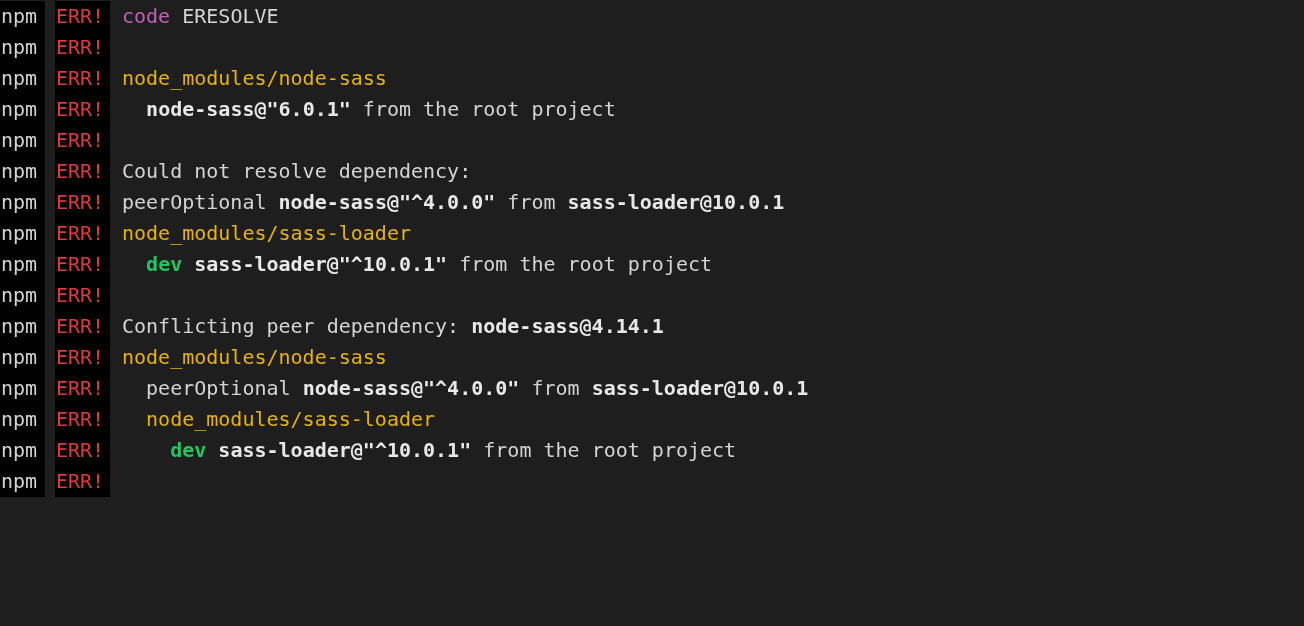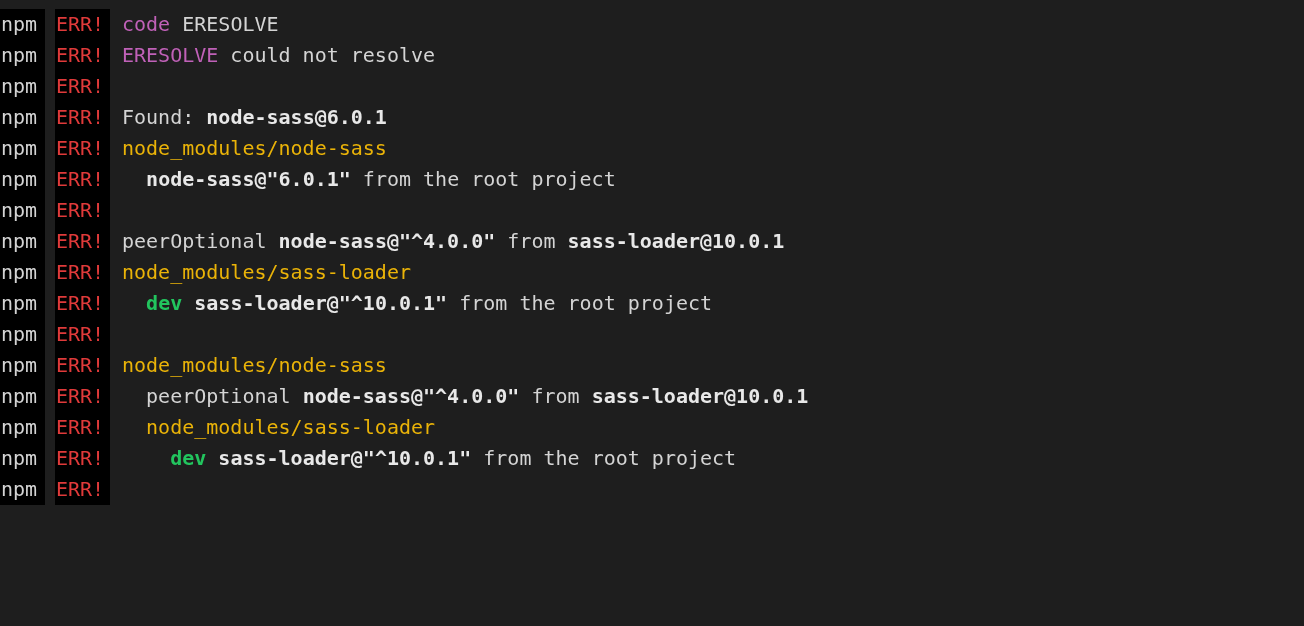--- a/index.html
+++ b/index.html
@@ -13,21 +13,21 @@
     overflow: hidden;
     font-family: "DejaVu Sans Mono", monospace;
   }
 
   #terminal {
     width: 1056px;
     height: 626px;
     background: #1e1e1e;
     position: relative;
     overflow: hidden;
-    padding-top: 16px;
+    padding-top: 8px;
     box-sizing: border-box;
   }
 
   .line {
     height: 31px;
     line-height: 31px;
     white-space: pre;
     font-size: 20px;
     letter-spacing: 0px;
     display: block;
@@ -90,29 +90,29 @@
   .s-dim    { color: #eab308; font-weight: normal; }
   .s-magenta{ color: #c061b8; font-weight: normal; }
   .s-yellow { color: #22c55e; font-weight: bold; }
 </style>
 </head>
 <body>
 
 <div id="terminal">
   <div id="lines">
       <div class="line"><span class="tag tag-npm">npm</span><span class="tag-gap"></span><span class="tag tag-err">ERR!</span><span class="body-txt"><span class="s-magenta">code </span><span class="s-plain">ERESOLVE</span></span></div>
-      <div class="line"><span class="tag tag-npm">npm</span><span class="tag-gap"></span><span class="tag tag-err">ERR!</span><span class="body-txt"><span class="s-magenta">ERESOLVE</span><span class="s-plain"> could not resolve</span></span></div>
       <div class="line"><span class="tag tag-npm">npm</span><span class="tag-gap"></span><span class="tag tag-err">ERR!</span><span class="body-txt"></span></div>
-      <div class="line"><span class="tag tag-npm">npm</span><span class="tag-gap"></span><span class="tag tag-err">ERR!</span><span class="body-txt"><span class="s-plain">Found: </span><span class="s-bold">node-sass@6.0.1</span></span></div>
       <div class="line"><span class="tag tag-npm">npm</span><span class="tag-gap"></span><span class="tag tag-err">ERR!</span><span class="body-txt"><span class="s-dim">node_modules/node-sass</span></span></div>
       <div class="line"><span class="tag tag-npm">npm</span><span class="tag-gap"></span><span class="tag tag-err">ERR!</span><span class="body-txt"><span class="s-plain">  </span><span class="s-bold">node-sass@"6.0.1"</span><span class="s-plain"> from the root project</span></span></div>
       <div class="line"><span class="tag tag-npm">npm</span><span class="tag-gap"></span><span class="tag tag-err">ERR!</span><span class="body-txt"></span></div>
+      <div class="line"><span class="tag tag-npm">npm</span><span class="tag-gap"></span><span class="tag tag-err">ERR!</span><span class="body-txt"><span class="s-plain">Could not resolve dependency:</span></span></div>
       <div class="line"><span class="tag tag-npm">npm</span><span class="tag-gap"></span><span class="tag tag-err">ERR!</span><span class="body-txt"><span class="s-plain">peerOptional </span><span class="s-bold">node-sass@"^4.0.0"</span><span class="s-plain"> from </span><span class="s-bold">sass-loader@10.0.1</span></span></div>
       <div class="line"><span class="tag tag-npm">npm</span><span class="tag-gap"></span><span class="tag tag-err">ERR!</span><span class="body-txt"><span class="s-dim">node_modules/sass-loader</span></span></div>
       <div class="line"><span class="tag tag-npm">npm</span><span class="tag-gap"></span><span class="tag tag-err">ERR!</span><span class="body-txt"><span class="s-plain">  </span><span class="s-yellow">dev</span><span class="s-plain"> </span><span class="s-bold">sass-loader@"^10.0.1"</span><span class="s-plain"> from the root project</span></span></div>
       <div class="line"><span class="tag tag-npm">npm</span><span class="tag-gap"></span><span class="tag tag-err">ERR!</span><span class="body-txt"></span></div>
+      <div class="line"><span class="tag tag-npm">npm</span><span class="tag-gap"></span><span class="tag tag-err">ERR!</span><span class="body-txt"><span class="s-plain">Conflicting peer dependency: </span><span class="s-bold">node-sass@4.14.1</span></span></div>
       <div class="line"><span class="tag tag-npm">npm</span><span class="tag-gap"></span><span class="tag tag-err">ERR!</span><span class="body-txt"><span class="s-dim">node_modules/node-sass</span></span></div>
       <div class="line"><span class="tag tag-npm">npm</span><span class="tag-gap"></span><span class="tag tag-err">ERR!</span><span class="body-txt"><span class="s-plain">  peerOptional </span><span class="s-bold">node-sass@"^4.0.0"</span><span class="s-plain"> from </span><span class="s-bold">sass-loader@10.0.1</span></span></div>
       <div class="line"><span class="tag tag-npm">npm</span><span class="tag-gap"></span><span class="tag tag-err">ERR!</span><span class="body-txt"><span class="s-dim">  node_modules/sass-loader</span></span></div>
       <div class="line"><span class="tag tag-npm">npm</span><span class="tag-gap"></span><span class="tag tag-err">ERR!</span><span class="body-txt"><span class="s-plain">    </span><span class="s-yellow">dev</span><span class="s-plain"> </span><span class="s-bold">sass-loader@"^10.0.1"</span><span class="s-plain"> from the root project</span></span></div>
       <div class="line"><span class="tag tag-npm">npm</span><span class="tag-gap"></span><span class="tag tag-err">ERR!</span><span class="body-txt"></span></div>
     </div>
 </div>
 
 </body></html>

